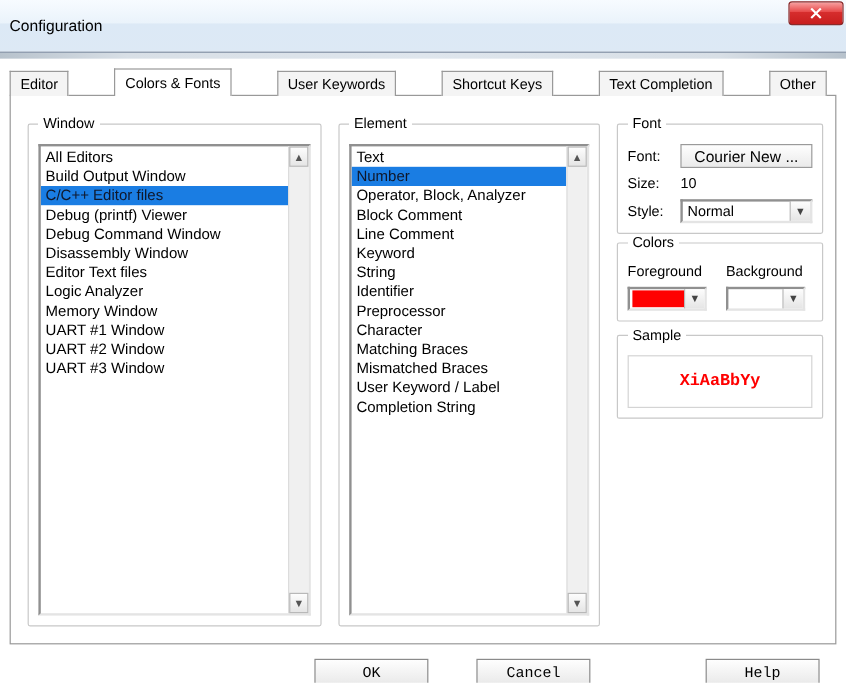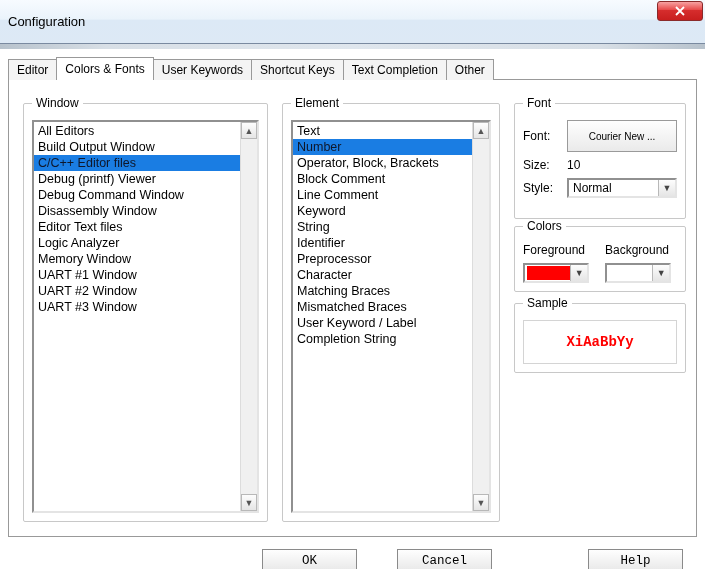--- a/index.html
+++ b/index.html
@@ -46,20 +46,21 @@
     background:#fff;
     display:flex; flex-direction:column;
   }
   
   .tabstrip {
     display:flex;
     align-items:flex-end;
     height:22px;
     position:relative;
     z-index:2;
+    gap:39px;
   }
   .tab {
     border:1px solid #999;
     border-bottom:none;
     background:#f4f4f4;
     padding:3px 8px 3px 8px;
     margin-right:-1px;
     font-size:12px;
     cursor:pointer;
     position:relative;
@@ -141,24 +142,24 @@
     cursor:pointer;
   }
   .vscroll .sb-track { flex:1 1 auto; }
   
   .font-group { padding-bottom:8px; }
   .font-row { display:flex; align-items:center; margin-bottom:6px; gap:6px;}
   .font-row .lbl { width:38px; }
   .font-row .val { flex:1 1 auto; }
   .font-button {
     flex:1 1 auto;
-    height:32px;
+    height:20px;
     border:1px solid #9a9a9a;
     background:linear-gradient(to bottom,#fefefe,#eaeaea);
-    font-size:10px;
+    font-size:13px;
     text-align:right;
     display:flex; align-items:center; justify-content:center;
     cursor:pointer;
   }
   .combo {
     flex:1 1 auto;
     height:20px;
     border:2px inset #e4e4e4;
     background:#fff;
     display:flex; align-items:center;
@@ -283,21 +284,21 @@
         </fieldset>
       </div>
 
       <div class="col-element">
         <fieldset class="group">
           <legend>Element</legend>
           <div class="listbox-wrap">
             <div class="listbox" id="list-element">
                 <div class="item">Text</div>
                 <div class="item selected">Number</div>
-                <div class="item">Operator, Block, Brackets</div>
+                <div class="item">Operator, Block, Analyzer</div>
                 <div class="item">Block Comment</div>
                 <div class="item">Line Comment</div>
                 <div class="item">Keyword</div>
                 <div class="item">String</div>
                 <div class="item">Identifier</div>
                 <div class="item">Preprocessor</div>
                 <div class="item">Character</div>
                 <div class="item">Matching Braces</div>
                 <div class="item">Mismatched Braces</div>
                 <div class="item">User Keyword / Label</div>
@@ -317,21 +318,21 @@
         <fieldset class="group font-group">
           <legend>Font</legend>
           <div class="font-row">
             <span class="lbl">Font:</span>
             <div class="font-button">Courier New ...</div>
           </div>
           <div class="font-row">
             <span class="lbl">Size:</span>
             <span class="val">10</span>
           </div>
-          <div class="font-row" style="margin-bottom:12px;">
+          <div class="font-row" style="margin-bottom:0;">
             <span class="lbl">Style:</span>
             <div class="combo">
               <span>Normal</span>
               <div class="dd">▼</div>
             </div>
           </div>
         </fieldset>
 
         <fieldset class="group">
           <legend>Colors</legend>

